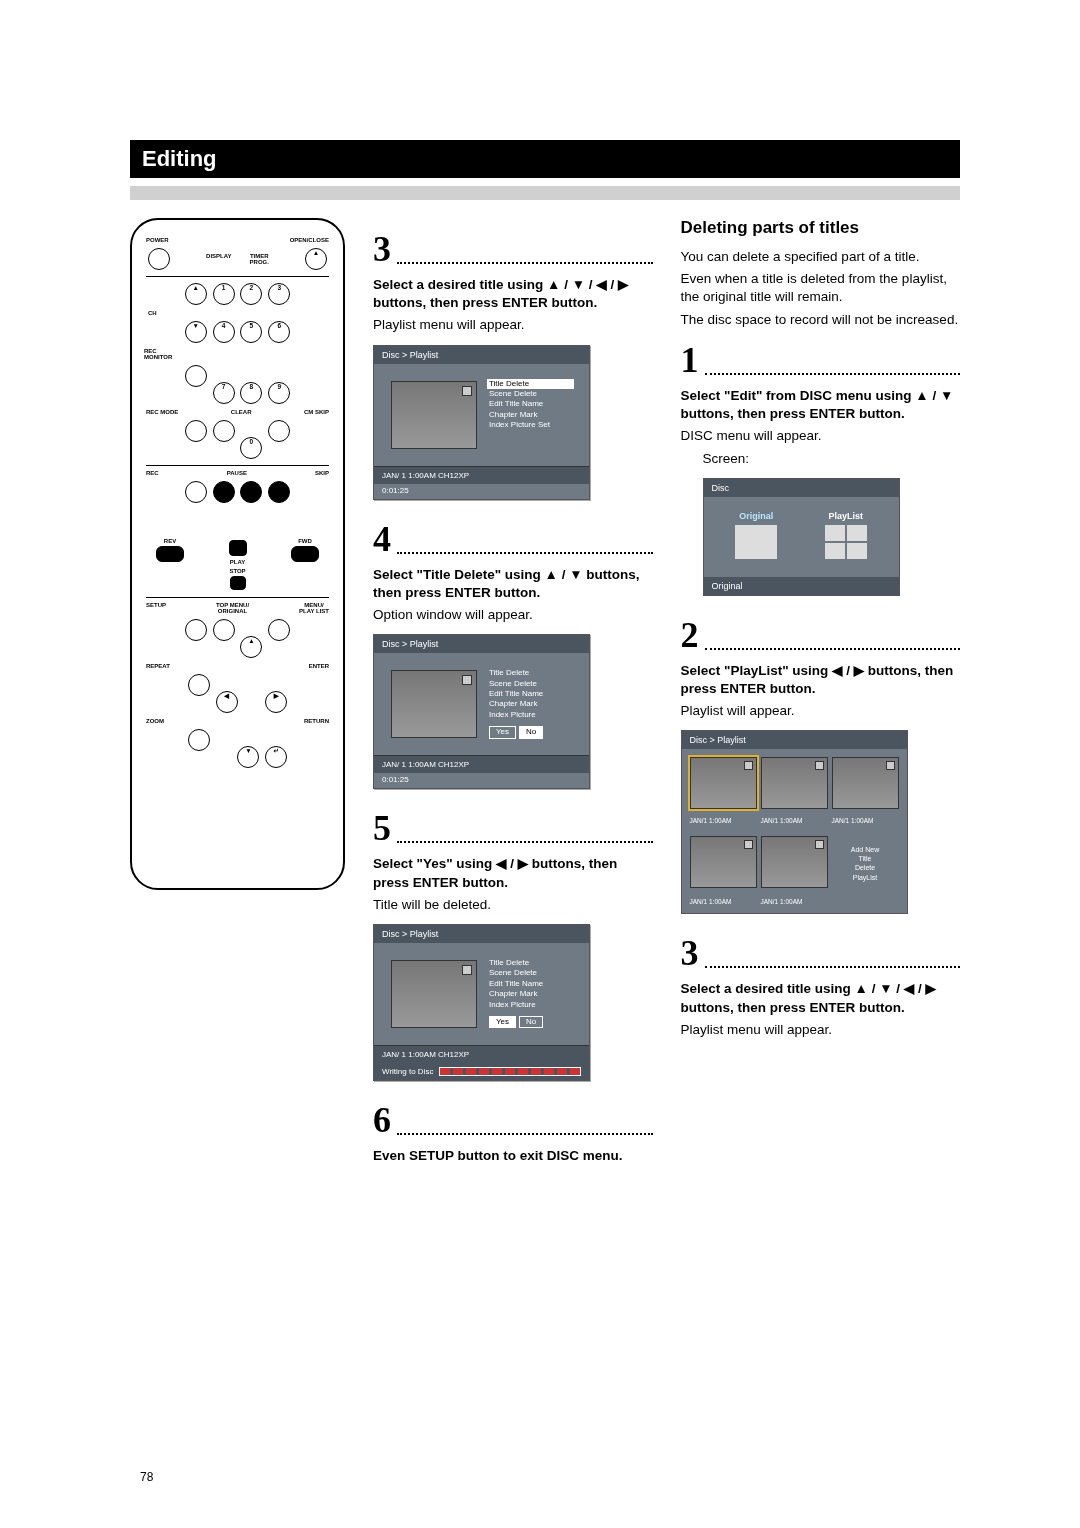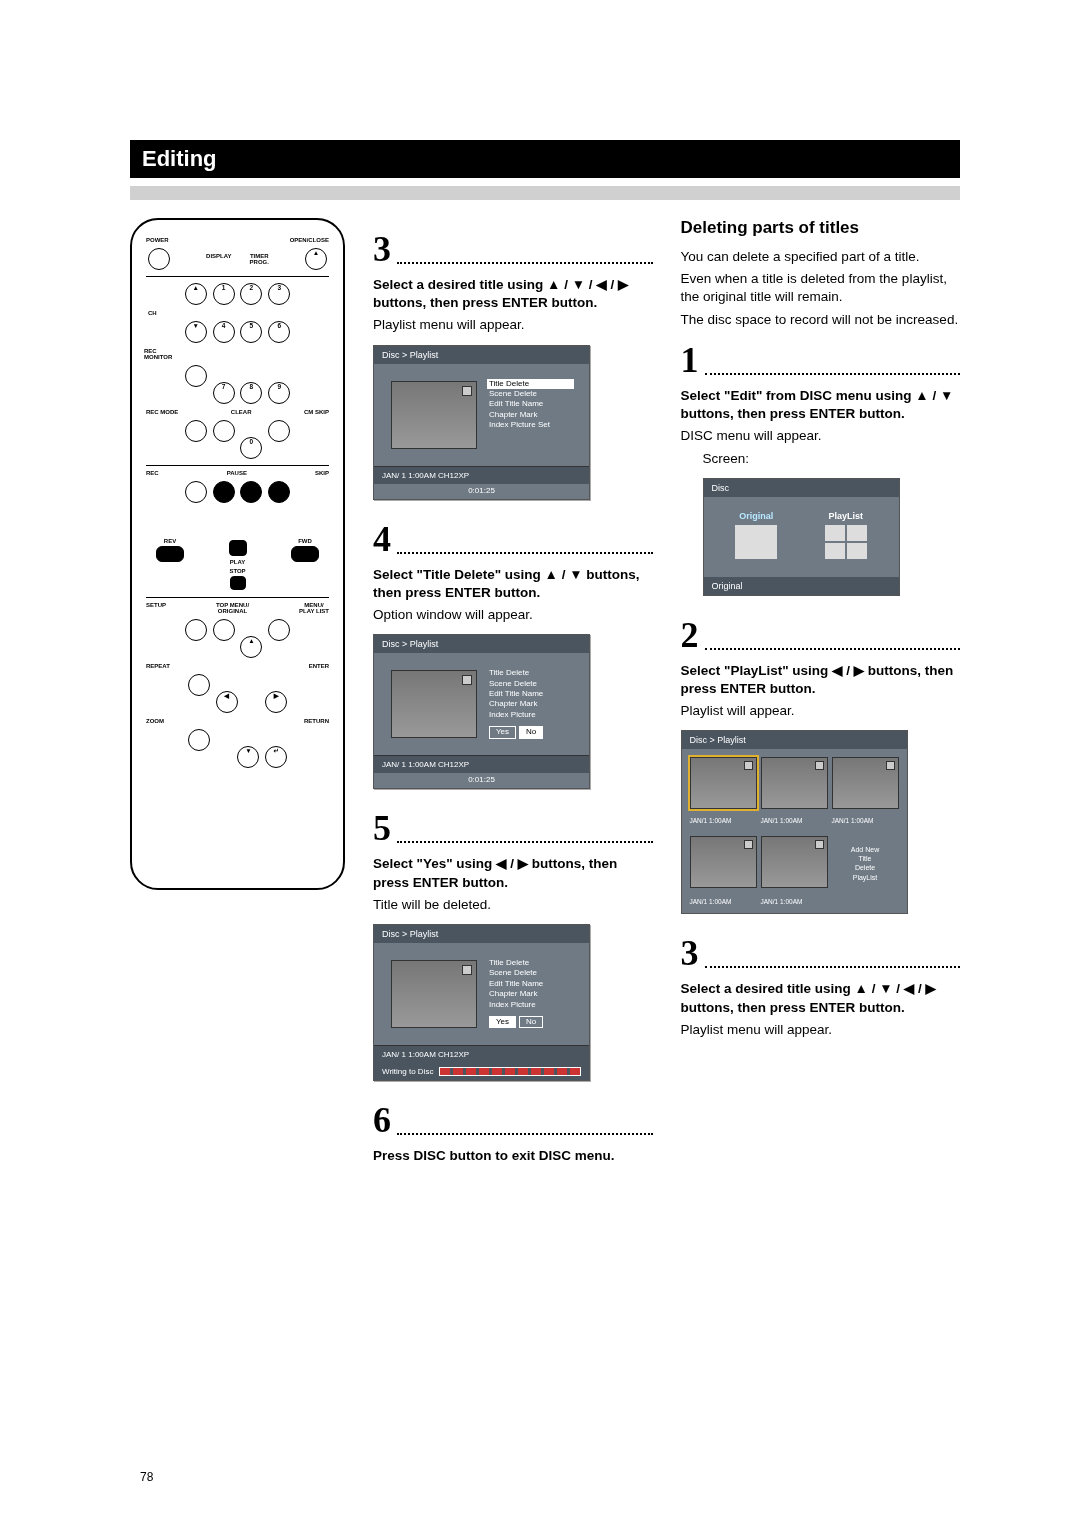--- a/index.html
+++ b/index.html
@@ -97,21 +97,21 @@
   .screen .menu{
     flex:1;padding:4px;font-size:8px;line-height:1.3;
   }
   .screen .menu div{padding:0 2px;}
   .screen .menu .hi{background:#fff;color:#000;}
   .screen .footer{
     display:flex;justify-content:flex-start;
     padding:4px 8px;background:#4a5560;font-size:8px;
     border-top:1px solid #333;color:#fff;
   }
-  .screen .subfoot{text-align:center;padding:2px 8px 4px;font-size:8px;}
+  .screen .subfoot{text-align:left;padding:2px 8px 4px;font-size:8px;}
   .screen .yn{margin-top:6px;}
   .screen .yn span{
     display:inline-block;border:1px solid #fff;padding:0 6px;margin-right:3px;font-size:8px;
   }
   .screen .yn span.sel{background:#fff;color:#000;}
   .screen .progress{
     display:flex;align-items:flex-start;padding:4px 8px;background:#4a5560;font-size:8px;
   }
   .screen .progress .bar{
     flex:1;height:7px;border:1px solid #fff;margin-left:6px;
@@ -366,21 +366,21 @@
         </div>
         <div class="progress">
           <span>Writing to Disc</span>
           <div class="bar"></div>
         </div>
       </div>
 
       <div class="step-head dotline">
         <span class="step-num">6</span>
       </div>
-      <p class="bold">Press DISC button to exit DISC menu.</p>
+      <p class="bold">Even SETUP button to exit DISC menu.</p>
     </div>
 
     <div class="col">
       <div class="subhead">Deleting parts of titles</div>
       <p>You can delete a specified part of a title.</p>
       <p>Even when a title is deleted from the playlist, the original title will remain.</p>
       <p>The disc space to record will not be increased.</p>
 
       <div class="step-head dotline">
         <span class="step-num">1</span>

